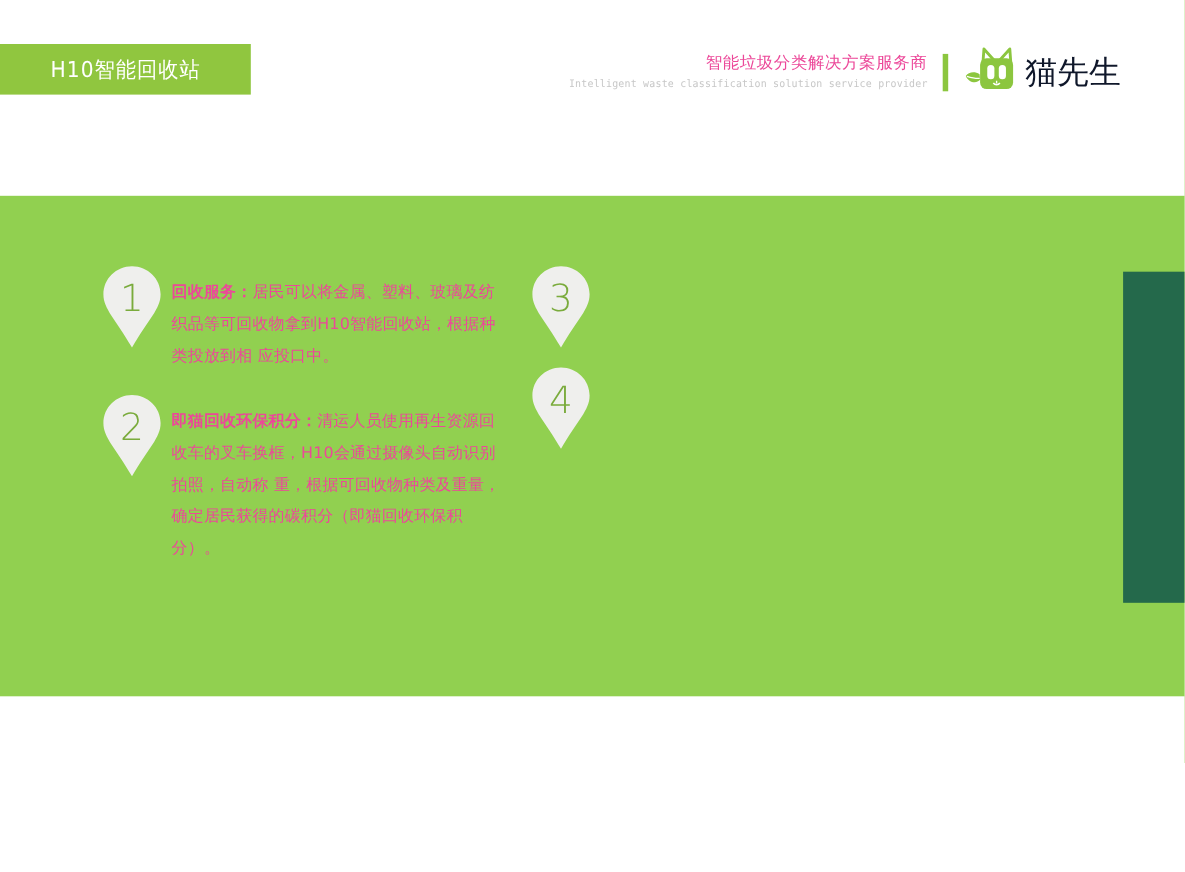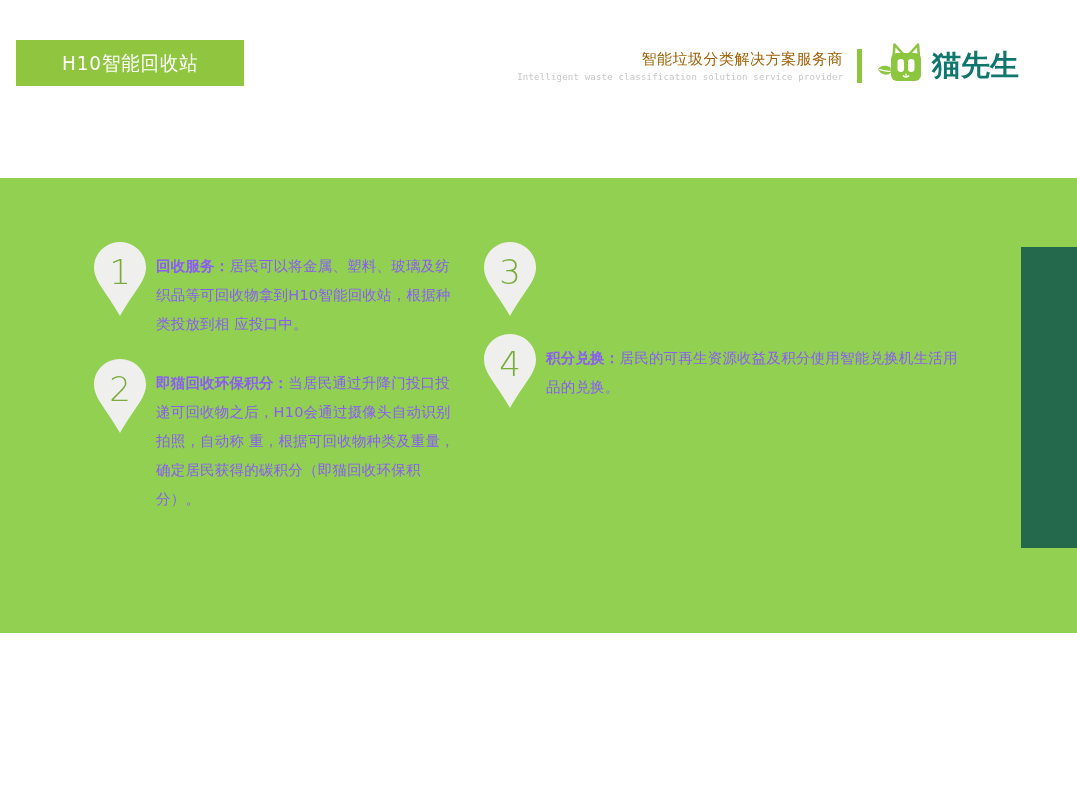--- a/index.html
+++ b/index.html
@@ -18,21 +18,21 @@
   
   .header {
     position: absolute;
     left: 0;
     top: 0;
     width: 1077px;
     height: 130px;
   }
   .title-badge {
     position: absolute;
-    left: 16px;
+    left: 0;
     top: 40px;
     width: 228px;
     height: 46px;
     background: #90c63f;
     display: flex;
     align-items: center;
     justify-content: center;
   }
   .title-badge-text {
     color: #ffffff;
@@ -49,25 +49,25 @@
     top: 40px;
     display: flex;
     align-items: center;
     height: 52px;
   }
   .brand-taglines {
     text-align: right;
     margin-right: 14px;
   }
   .tagline-cn {
-    color: #a16207;
+    color: #ec4899;
     font-size: 15px;
     letter-spacing: 0.5px;
     line-height: 20px;
-    font-family: Liberation Sans, sans-serif;
+    font-family: Liberation Mono, monospace;
   }
   .tagline-en {
     color: #c7c7c7;
     font-size: 9.5px;
     letter-spacing: 0.2px;
     line-height: 15px;
     transform: scaleX(0.95);
     transform-origin: right center;
     font-family: "DejaVu Sans Mono", monospace;
   }
@@ -75,23 +75,23 @@
     width: 5px;
     height: 34px;
     background: #8cc63f;
     margin-right: 14px;
   }
   .brand-logo {
     display: flex;
     align-items: center;
   }
   .brand-name {
-    color: #0f766e;
+    color: #0f172a;
     font-size: 29px;
-    font-weight: bold;
+    font-weight: normal;
     letter-spacing: 0px;
     margin-left: 4px;
     font-family: "DejaVu Sans", sans-serif;
   }
 
   
   .green-panel {
     position: absolute;
     left: 0;
     top: 178px;
@@ -143,21 +143,21 @@
     top: 12px;
     width: 56px;
     text-align: center;
     font-size: 34px;
     color: #7aab3c;
     font-family: "DejaVu Sans", sans-serif;
     font-weight: 300;
   }
 
   .item-text {
-    color: #8b5cf6;
+    color: #ec4899;
     font-size: 14.5px;
     line-height: 29px;
     font-family: "DejaVu Sans", sans-serif;
     letter-spacing: 0.2px;
     padding-top: 12px;
   }
   .item-text b {
     font-weight: bold;
   }
 
@@ -233,21 +233,21 @@
     </div>
 
     <div class="item item-2" style="margin-top:18px;">
       <div class="pin">
         <svg width="56" height="78" viewBox="0 0 56 78" aria-hidden="true">
           <path d="M28 2 C13.6 2 2 13.4 2 27.5 C2 41 13 50 28 76 C43 50 54 41 54 27.5 C54 13.4 42.4 2 28 2 Z" fill="#efefed"></path>
         </svg>
         <span class="pin-num">2</span>
       </div>
       <div class="item-text">
-        <b>即猫回收环保积分：</b><span>当居民通过升降门投口投递可回收物之后，H10会通过摄像头自动识别拍照，自动称 重，根据可回收物种类及重量，确定居民获得的碳积分（即猫回收环保积分）。</span>
+        <b>即猫回收环保积分：</b><span>清运人员使用再生资源回收车的叉车换框，H10会通过摄像头自动识别拍照，自动称 重，根据可回收物种类及重量，确定居民获得的碳积分（即猫回收环保积分）。</span>
       </div>
     </div>
 
   </div>
 
   <div class="col col-right">
 
     <div class="item item-3" style="margin-top:62px;">
       <div class="pin">
         <svg width="56" height="78" viewBox="0 0 56 78" aria-hidden="true">
@@ -257,23 +257,20 @@
       </div>
     </div>
 
     <div class="item item-4" style="margin-top:10px;">
       <div class="pin">
         <svg width="56" height="78" viewBox="0 0 56 78" aria-hidden="true">
           <path d="M28 2 C13.6 2 2 13.4 2 27.5 C2 41 13 50 28 76 C43 50 54 41 54 27.5 C54 13.4 42.4 2 28 2 Z" fill="#efefed"></path>
         </svg>
         <span class="pin-num">4</span>
       </div>
-      <div class="item-text">
-        <b>积分兑换：</b><span>居民的可再生资源收益及积分使用智能兑换机生活用品的兑换。</span>
-      </div>
     </div>
 
   </div>
 </div>
 
 <div class="footer">
   
   
 </div>
 

